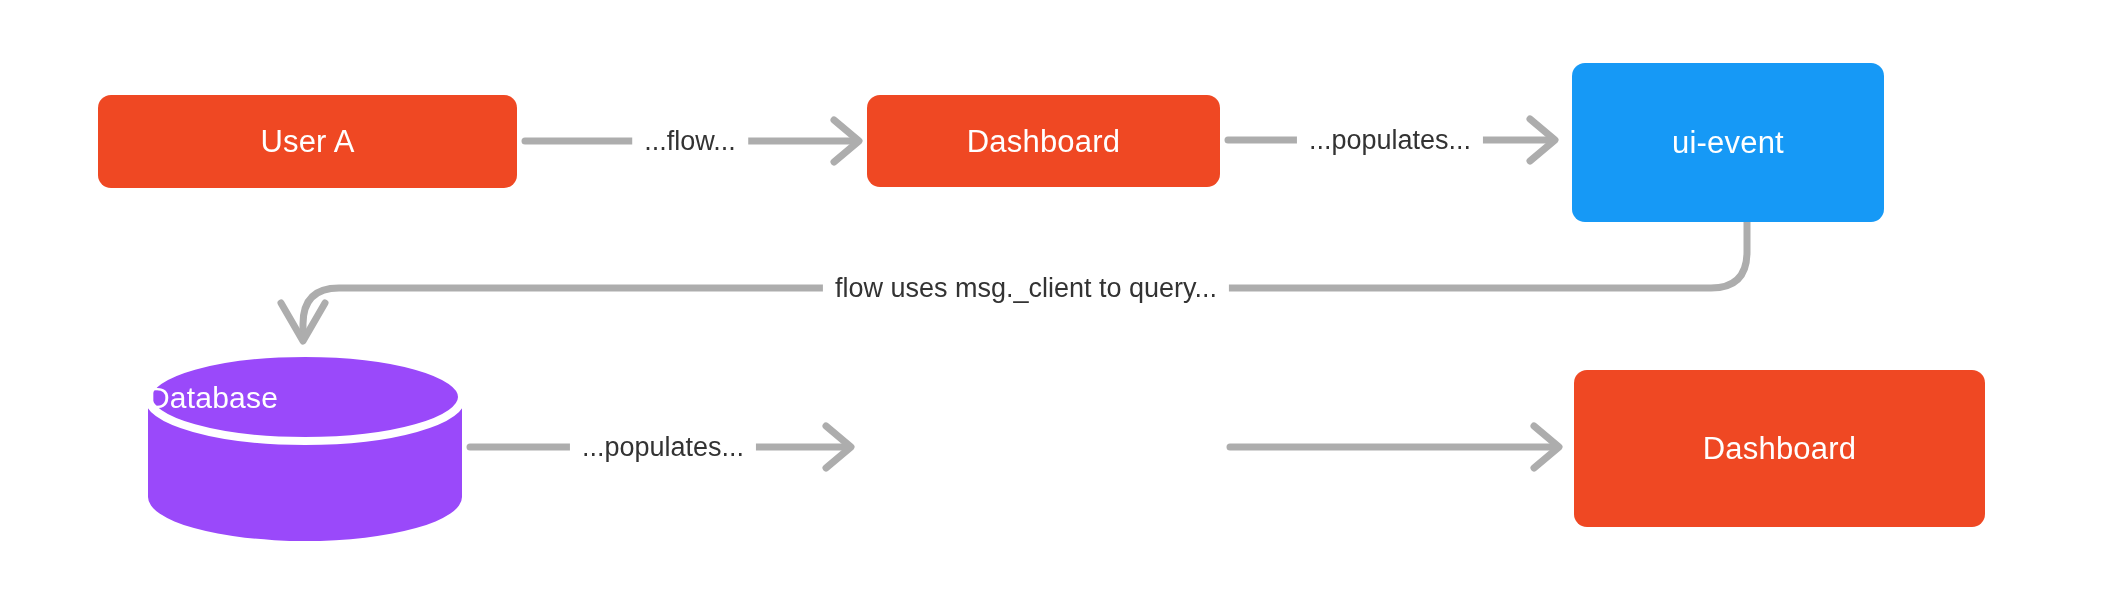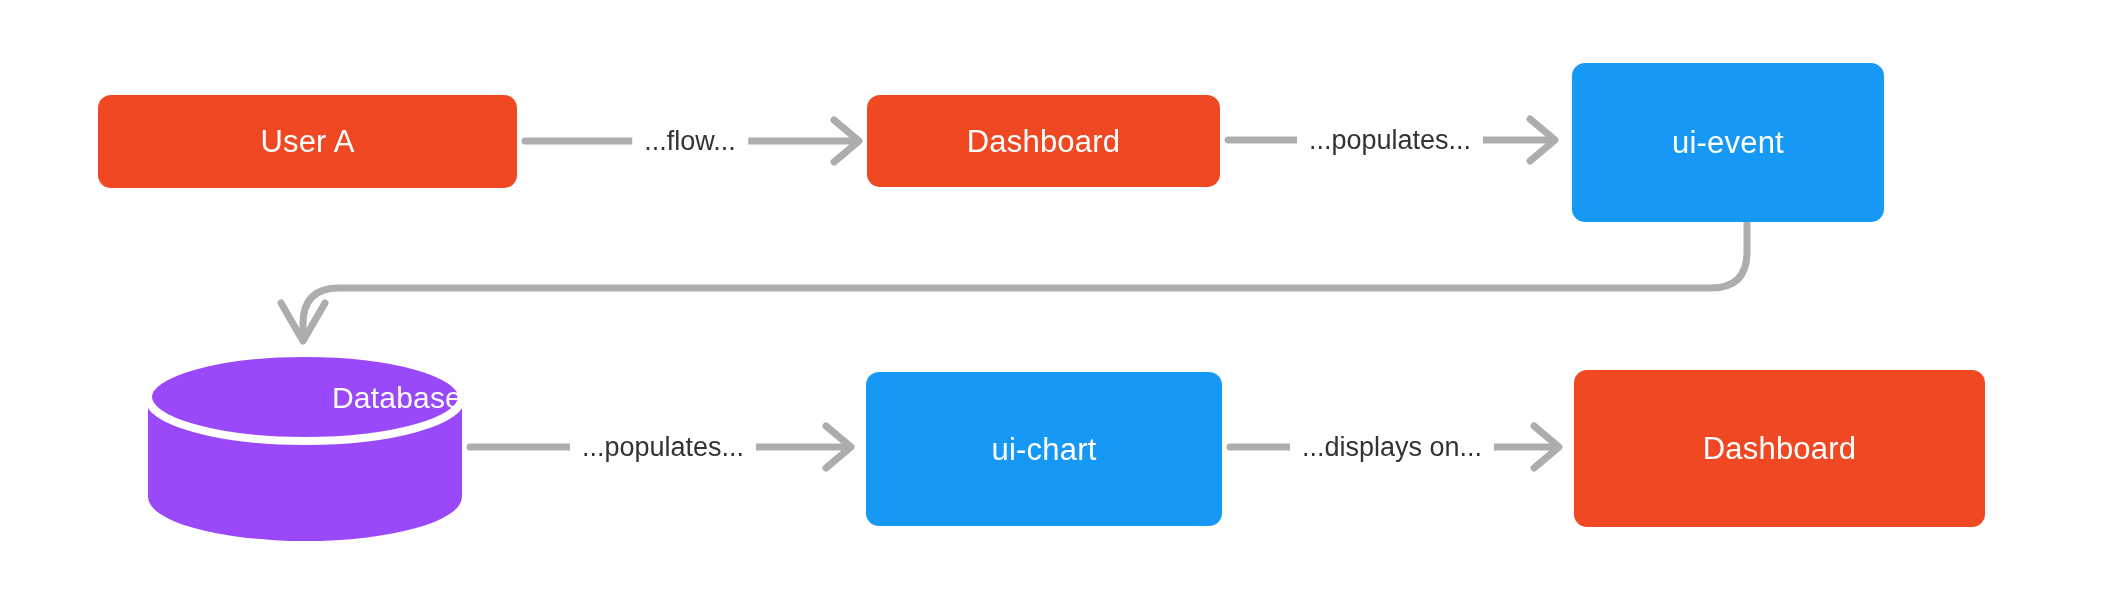--- a/index.html
+++ b/index.html
@@ -58,21 +58,21 @@
   .node-dashboard        { left: 867px;  top: 95px;  width: 353px; height: 92px;  }
   .node-ui-event         { left: 1572px; top: 63px;  width: 312px; height: 159px; }
   .node-ui-chart         { left: 866px;  top: 372px; width: 356px; height: 154px; }
   .node-dashboard-user-a { left: 1574px; top: 370px; width: 411px; height: 157px; }
   .db-label {
     position: absolute;
     left: 148px; top: 353px;
     width: 314px; height: 90px;
     display: flex;
     align-items: center;
-    justify-content: flex-end;
+    justify-content: flex-start;
     color: var(--node-text-color);
     font-size: 30px;
     font-weight: 500;
     letter-spacing: 0.2px;
   }
   .edge-label {
     position: absolute;
     transform: translate(-50%, -50%);
     background: var(--background);
     color: var(--label-color);
@@ -123,26 +123,23 @@
   </div>
 
   <div class="node blue node-ui-event">
     <span>ui-event</span>
   </div>
 
   <div class="db-label">
     <span>Database</span>
   </div>
 
-  <div class="node blue node-ui-chart">
-    <span>ui-chart</span>
-  </div>
 
   <div class="node orange node-dashboard-user-a">
     <span>Dashboard</span>
   </div>
 
   <div class="edge-label edge-label-views">...flow...</div>
   <div class="edge-label edge-label-triggers">...populates...</div>
+  <div class="edge-label edge-label-query">flow uses msg._client to query...</div>
   <div class="edge-label edge-label-populates">...populates...</div>
-  <div class="edge-label edge-label-displays">...displays on...</div>
 
 </div>
 
 </body></html>

